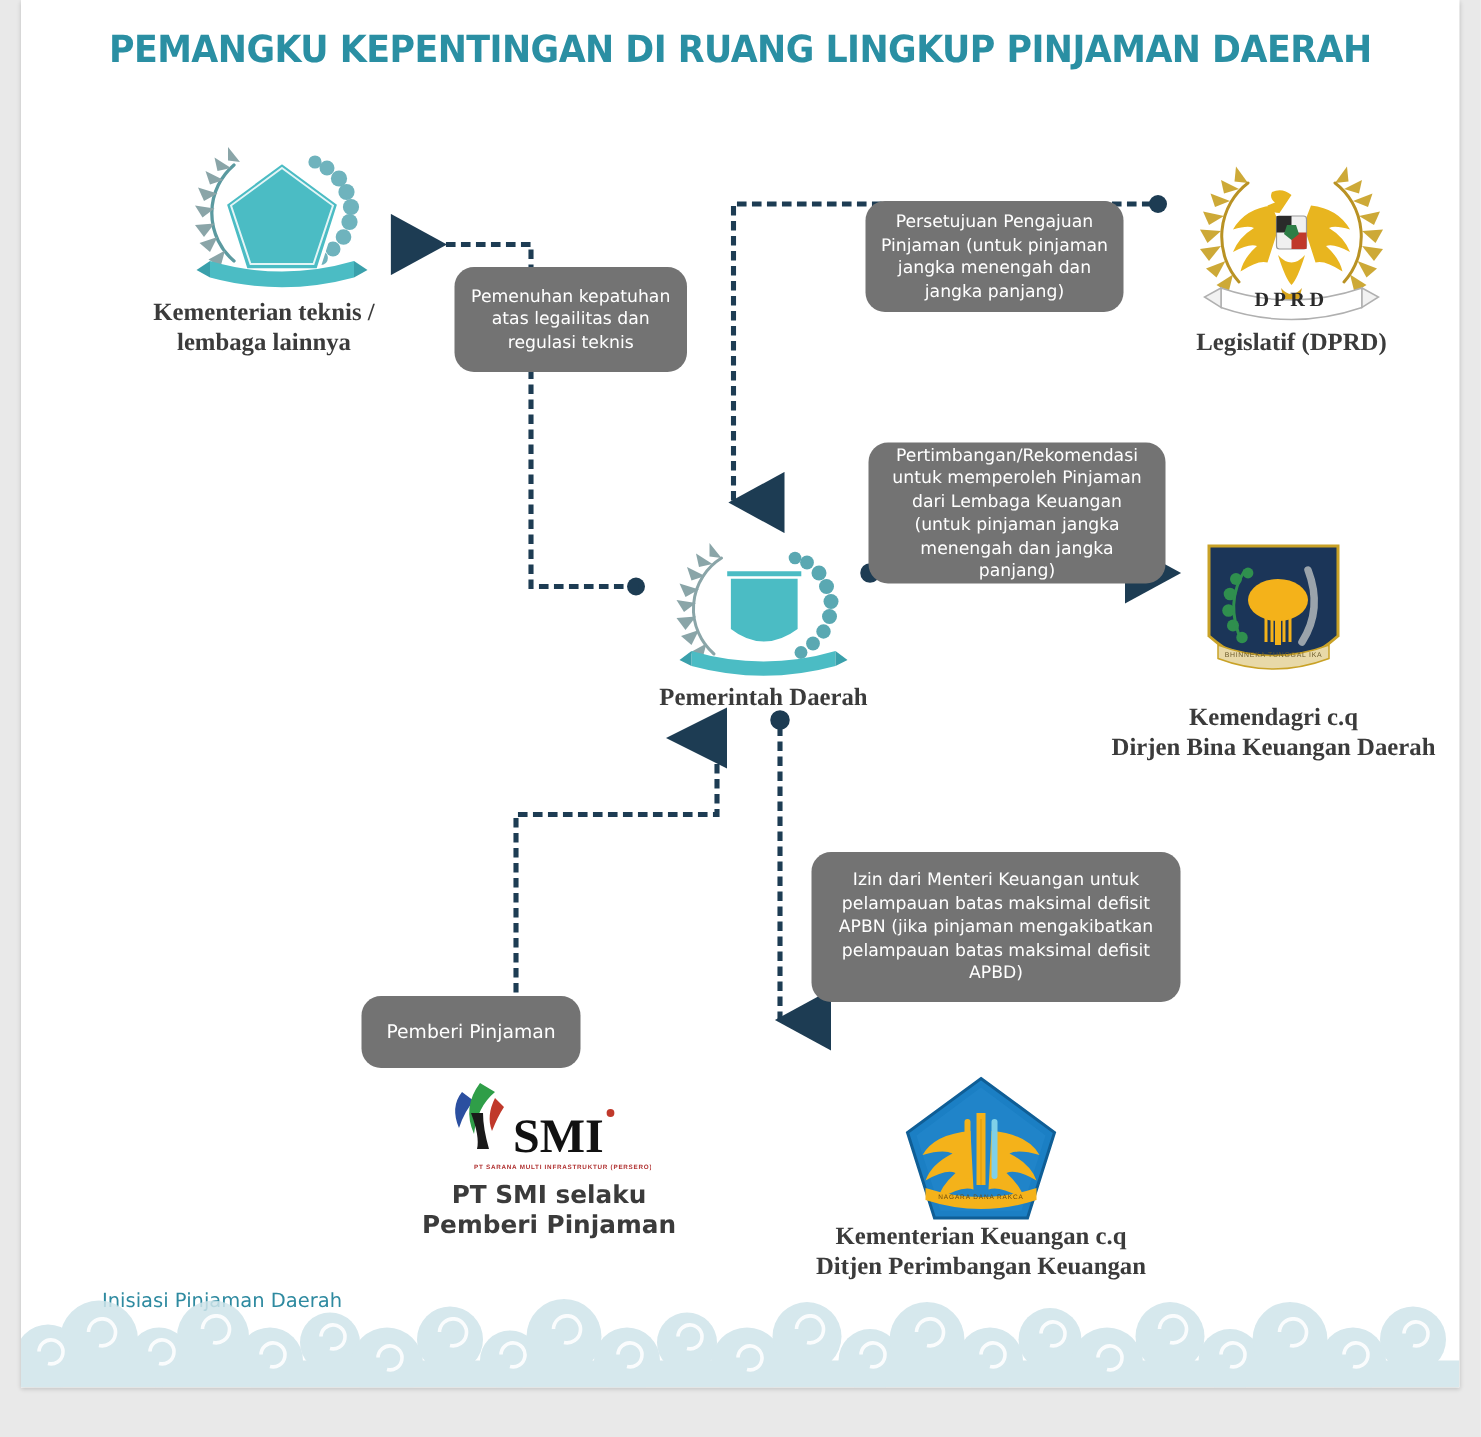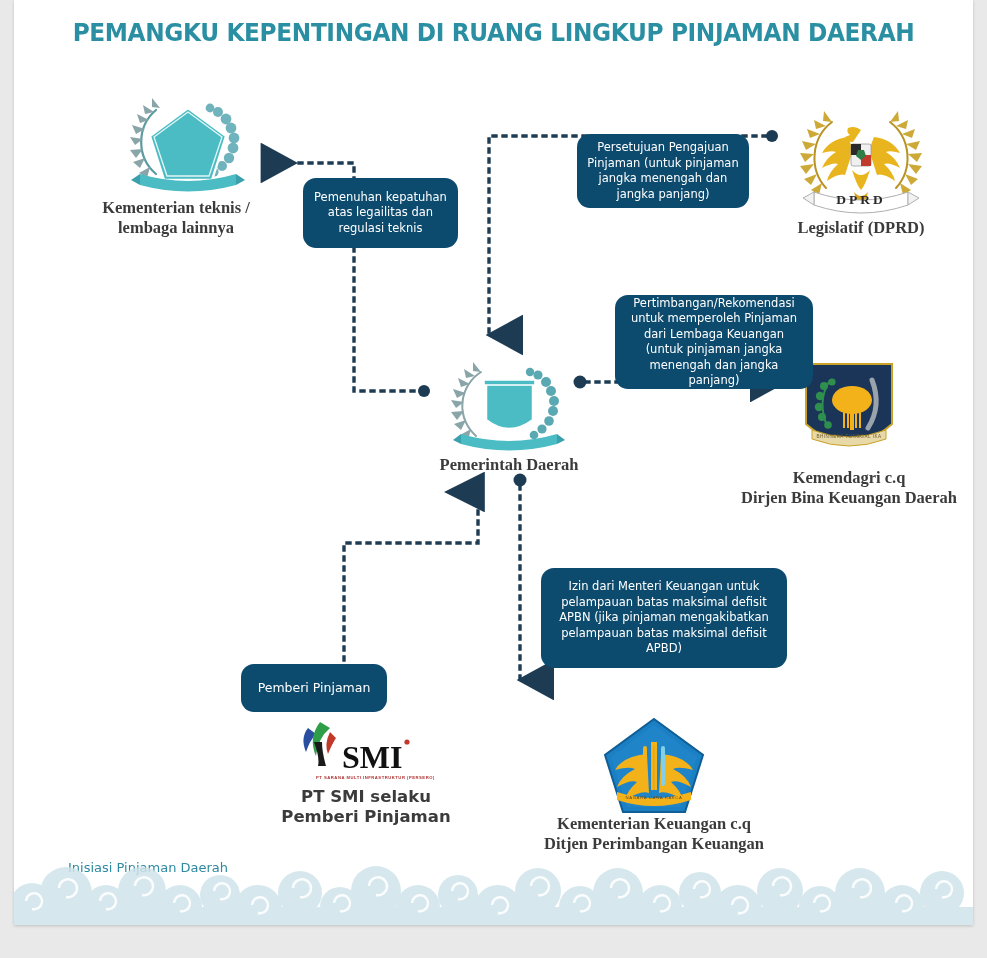--- a/index.html
+++ b/index.html
@@ -44,21 +44,21 @@
   #wires {
     position: absolute;
     left: 0; top: 0;
     width: 959px; height: 925px;
     pointer-events: none;
   }
 
   
   .callout {
     position: absolute;
-    background: #0c4a6e;
+    background: #737373;
     border-radius: 13px;
     color: #ffffff;
     font-family: "DejaVu Sans", sans-serif;
     font-size: 11.5px;
     line-height: 15.5px;
     text-align: center;
     display: flex;
     align-items: center;
     justify-content: center;
     padding: 24px 10px;
@@ -343,21 +343,21 @@
         <text x="53" y="83" text-anchor="middle" font-family="Liberation Sans, sans-serif" font-size="4.3" fill="#6b4a10" letter-spacing="0.6">NAGARA DANA RAKCA</text>
       </svg>
     </div>
     <div class="node-label" style="left:490px; top:814px; width:300px;">Kementerian Keuangan c.q
 Ditjen Perimbangan Keuangan</div>
 
     <div class="callout" style="left:563px; top:134px; width:172px; height:74px;">Persetujuan Pengajuan Pinjaman (untuk pinjaman jangka menengah dan jangka panjang)</div>
 
     <div class="callout" style="left:289px; top:178px; width:155px; height:70px;">Pemenuhan kepatuhan atas legailitas dan regulasi teknis</div>
 
-    <div class="callout" style="left:565px; top:295px; width:198px; height:94px;margin-left:36px;">Pertimbangan/Rekomendasi untuk memperoleh Pinjaman dari Lembaga Keuangan (untuk pinjaman jangka menengah dan jangka panjang)</div>
+    <div class="callout" style="left:565px; top:295px; width:198px; height:94px;">Pertimbangan/Rekomendasi untuk memperoleh Pinjaman dari Lembaga Keuangan (untuk pinjaman jangka menengah dan jangka panjang)</div>
 
     <div class="callout" style="left:527px; top:568px; width:246px; height:100px;">Izin dari Menteri Keuangan untuk pelampauan batas maksimal defisit APBN (jika pinjaman mengakibatkan pelampauan batas maksimal  defisit APBD)</div>
 
     <div class="callout" style="left:227px; top:664px; width:146px; height:35px; font-size:12.5px;">Pemberi Pinjaman</div>
 
     <div id="footnote">Inisiasi Pinjaman Daerah</div>
 
     <svg id="bottom-clouds" viewBox="0 0 959 62" preserveAspectRatio="none">
       <g fill="#cfe4ea" opacity="0.85">
         <circle cx="18" cy="42" r="22"></circle>

